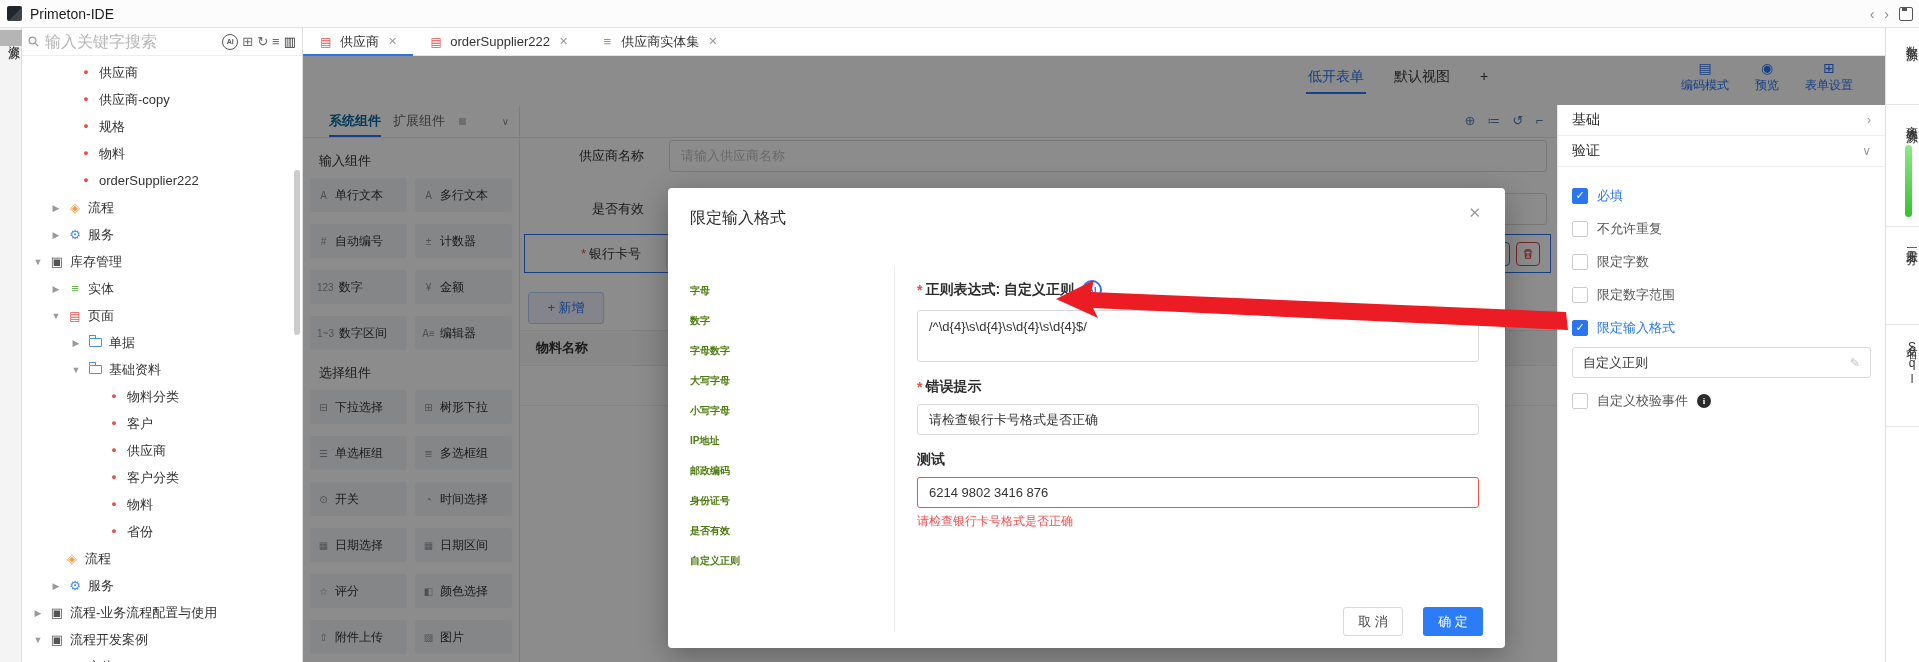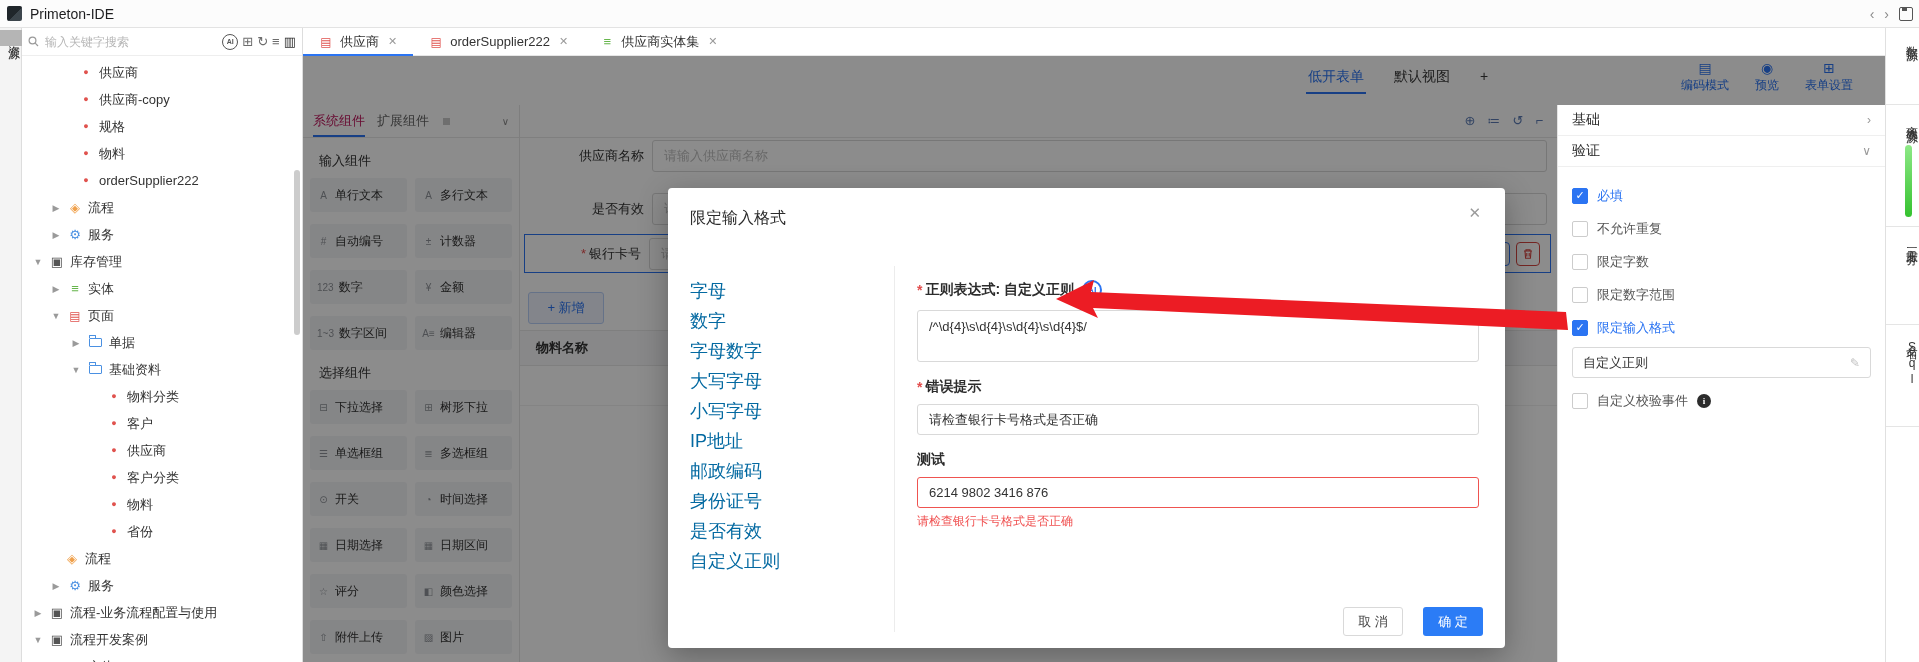--- a/index.html
+++ b/index.html
@@ -10,21 +10,21 @@
   .apptitle{font-size:14px;color:#1d1d1f;}
   .tb-right{position:absolute;right:6px;top:0;height:28px;display:flex;align-items:center;gap:10px;color:#8a8a8a;font-size:14px;}
   .save-ic{width:12px;height:12px;border:1.6px solid #555;border-radius:2px;position:relative;}
   .save-ic:before{content:"";position:absolute;left:2px;top:-1px;width:5px;height:4px;background:#555;}
   
   .activity{position:absolute;left:0;top:28px;width:22px;height:634px;background:#f4f4f4;border-right:1px solid #ddd;box-sizing:border-box;}
   .activity .atab{margin-top:2px;width:22px;padding:6px 0;background:#b5b5b5;color:#2c2c2c;writing-mode:vertical-rl;text-orientation:upright;text-align:center;font-size:12px;letter-spacing:2px;}
   
   .explorer{position:absolute;left:22px;top:28px;width:281px;height:634px;background:#fff;border-right:1px solid #ddd;box-sizing:border-box;overflow:hidden;}
   .searchrow{height:27px;border-bottom:1px solid #eee;display:flex;align-items:center;padding:0 6px;gap:4px;}
-  .searchrow input{border:none;outline:none;flex:1;font-size:12px;color:#0f172a;min-width:10px;background:transparent;font-family:inherit;}
+  .searchrow input{border:none;outline:none;flex:1;font-size:16px;color:#0f172a;min-width:10px;background:transparent;font-family:inherit;}
   .searchrow input::placeholder{color:#b6b6b6;}
   .sic{color:#6d6d6d;font-size:13px;line-height:1;}
   .ai-mini{width:14px;height:14px;border:1.2px solid #555;border-radius:50%;font-size:7px;display:flex;align-items:center;justify-content:center;color:#555;font-weight:bold;}
   .sic.dark{color:#2e2e2e;}
   .tree{padding-top:3px;}
   .trow{height:27px;display:flex;align-items:center;gap:5px;white-space:nowrap;}
   .cr{width:12px;font-size:9px;color:#9a9a9a;text-align:center;flex:0 0 12px;}
   .ticon{width:16px;text-align:center;flex:0 0 16px;font-size:12px;line-height:1;}
   .ticon.dot{font-size:9px;color:#e0524e;}
   .ticon.flow{color:#f0a04a;font-size:13px;}
@@ -47,35 +47,35 @@
   .vtab{padding-bottom:8px;position:relative;}
   .vtab.active{color:#2b74f2;}
   .vtab.active:after{content:"";position:absolute;left:-2px;bottom:0;width:calc(100% + 4px);height:2px;background:#2b74f2;}
   .vtools{position:absolute;right:32px;top:5px;display:flex;gap:26px;}
   .vtool{display:flex;flex-direction:column;align-items:center;color:#2b74f2;font-size:12px;gap:1px;}
   .vtool .g{font-size:14px;line-height:15px;}
   
   .comps{position:absolute;left:303px;top:105px;width:217px;height:557px;background:#fff;border-right:1px solid #e5e5e5;box-sizing:border-box;}
   .comphead{height:32px;border-bottom:1px solid #e8e8e8;display:flex;align-items:center;padding:0 10px;gap:12px;font-size:13px;}
   .ctab{color:#666;position:relative;height:32px;display:flex;align-items:center;}
-  .ctab.active{color:#be185d;font-weight:normal;}
+  .ctab.active{color:#0369a1;font-weight:bold;margin-left:16px;}
   .ctab.active:after{content:"";position:absolute;left:0;bottom:0;width:100%;height:2px;background:#2b74f2;}
   .csq{width:7px;height:7px;background:#c9c9c9;margin-left:2px;}
   .cchev{margin-left:auto;color:#888;font-size:10px;}
   .csec{margin:14px 0 8px 16px;font-size:13px;color:#333;}
   .cgrid{display:grid;grid-template-columns:97px 97px;gap:12px 8px;padding:0 7px;}
   .cbtn{height:34px;background:#f3f4f6;border-radius:3px;display:flex;align-items:center;gap:5px;padding:0 7px;font-size:12px;color:#333;box-sizing:border-box;}
   .cbtn .g{color:#8f9399;font-size:10px;min-width:13px;text-align:center;}
   
   .canvas{position:absolute;left:520px;top:105px;width:1037px;height:557px;background:#fff;box-sizing:border-box;}
   .canvhead{height:32px;border-bottom:1px solid #e8e8e8;position:relative;}
   .canvtools{position:absolute;right:14px;top:8px;display:flex;gap:12px;color:#5b7bb4;font-size:13px;}
   .frow{position:absolute;display:flex;align-items:center;}
   .flabel{width:120px;text-align:right;font-size:13px;color:#333;flex:0 0 120px;}
-  .finput{margin-left:8px;height:32px;flex:1;border:1px solid #d9d9d9;border-radius:3px;display:flex;align-items:center;padding:0 11px;color:#bfbfbf;font-size:13px;background:#fff;box-sizing:border-box;}
+  .finput{margin-left:25px;height:32px;flex:1;border:1px solid #d9d9d9;border-radius:3px;display:flex;align-items:center;padding:0 11px;color:#bfbfbf;font-size:13px;background:#fff;box-sizing:border-box;}
   .selrow{position:absolute;left:4px;right:6px;top:129px;height:39px;border:1px solid #2b74f2;display:flex;align-items:center;box-sizing:border-box;}
   .req{color:#e34d4d;margin-right:3px;}
   .actbtn{width:24px;height:24px;border-radius:4px;display:flex;align-items:center;justify-content:center;box-sizing:border-box;margin-left:6px;}
   .actbtn.copy{border:1px solid #2b74f2;color:#2b74f2;}
   .actbtn.del{border:1px solid #d64541;color:#d64541;}
   .addbtn{position:absolute;left:8px;top:187px;width:74px;height:30px;background:#eef3fd;border:1px solid #b9d0f8;border-radius:3px;color:#2b74f2;font-size:13px;display:flex;align-items:center;justify-content:center;}
   .thead{position:absolute;left:0;top:225px;width:100%;height:36px;background:#f7f8fa;border-top:1px solid #e8e8e8;border-bottom:1px solid #e8e8e8;display:flex;align-items:center;box-sizing:border-box;}
   .thead span{margin-left:16px;font-weight:bold;font-size:13px;color:#333;}
   .tempty{position:absolute;left:0;top:261px;width:100%;height:40px;border-bottom:1px solid #f0f0f0;box-sizing:border-box;}
   
@@ -96,21 +96,21 @@
   .rdiv{position:absolute;left:0;width:34px;height:1px;background:#e5e5e5;}
   .gthumb{position:absolute;left:19px;top:117px;width:7px;height:72px;border-radius:4px;background:linear-gradient(180deg,#8ee987,#35c22f);}
   
   .mask-top{position:absolute;left:303px;top:56px;width:1582px;height:49px;background:rgba(0,0,0,0.45);z-index:40;}
   .mask-main{position:absolute;left:303px;top:105px;width:1254px;height:557px;background:rgba(0,0,0,0.45);z-index:40;}
   
   .modal{position:absolute;left:668px;top:188px;width:837px;height:460px;background:#fff;border-radius:4px;box-shadow:0 8px 30px rgba(0,0,0,.3);z-index:50;box-sizing:border-box;}
   .mtitle{position:absolute;left:22px;top:20px;font-size:16px;color:#2c2c2c;}
   .mclose{position:absolute;right:24px;top:16px;color:#9b9b9b;font-size:15px;}
   .mlist{position:absolute;left:0;top:78px;width:227px;bottom:16px;border-right:1px solid #ececec;box-sizing:border-box;padding:10px 0 0 22px;}
-  .mitem{height:30px;display:flex;align-items:center;font-size:18px;color:#0369a1;}
+  .mitem{height:30px;display:flex;align-items:center;font-size:10px;color:#4d7c0f;font-weight:bold;}
   .mright{position:absolute;left:249px;top:92px;width:562px;}
   .rlabel{display:flex;align-items:center;font-size:14px;color:#2c2c2c;font-weight:bold;}
   .ai-badge{width:20px;height:20px;border:2px solid #2b74f2;border-radius:50%;color:#2b74f2;font-size:9px;font-weight:bold;display:flex;align-items:center;justify-content:center;margin-left:8px;box-sizing:border-box;}
   .mtextarea{margin-top:10px;height:52px;border:1px solid #d9d9d9;border-radius:3px;padding:8px 11px;font-size:13px;color:#333;box-sizing:border-box;font-family:"Liberation Sans","DejaVu Sans",sans-serif;}
   .mlabel2{margin-top:16px;font-size:14px;color:#2c2c2c;font-weight:bold;display:flex;align-items:center;}
   .minput{margin-top:8px;height:31px;border:1px solid #d9d9d9;border-radius:3px;display:flex;align-items:center;padding:0 11px;font-size:13px;color:#333;box-sizing:border-box;}
   .minput.err{border-color:#ef5350;}
   .merrtext{margin-top:5px;font-size:12px;color:#f05050;}
   .mfooter{position:absolute;right:22px;bottom:12px;display:flex;gap:20px;}
   .btn{height:29px;min-width:60px;border-radius:3px;display:flex;align-items:center;justify-content:center;font-size:13px;box-sizing:border-box;padding:0 14px;}

